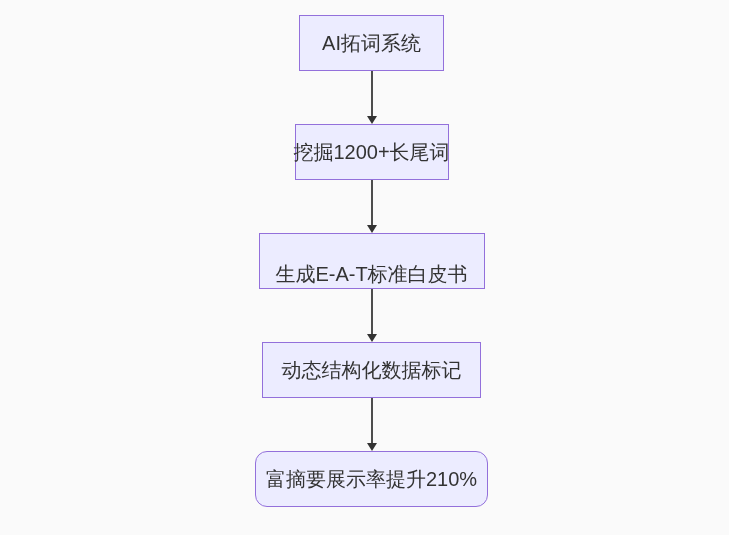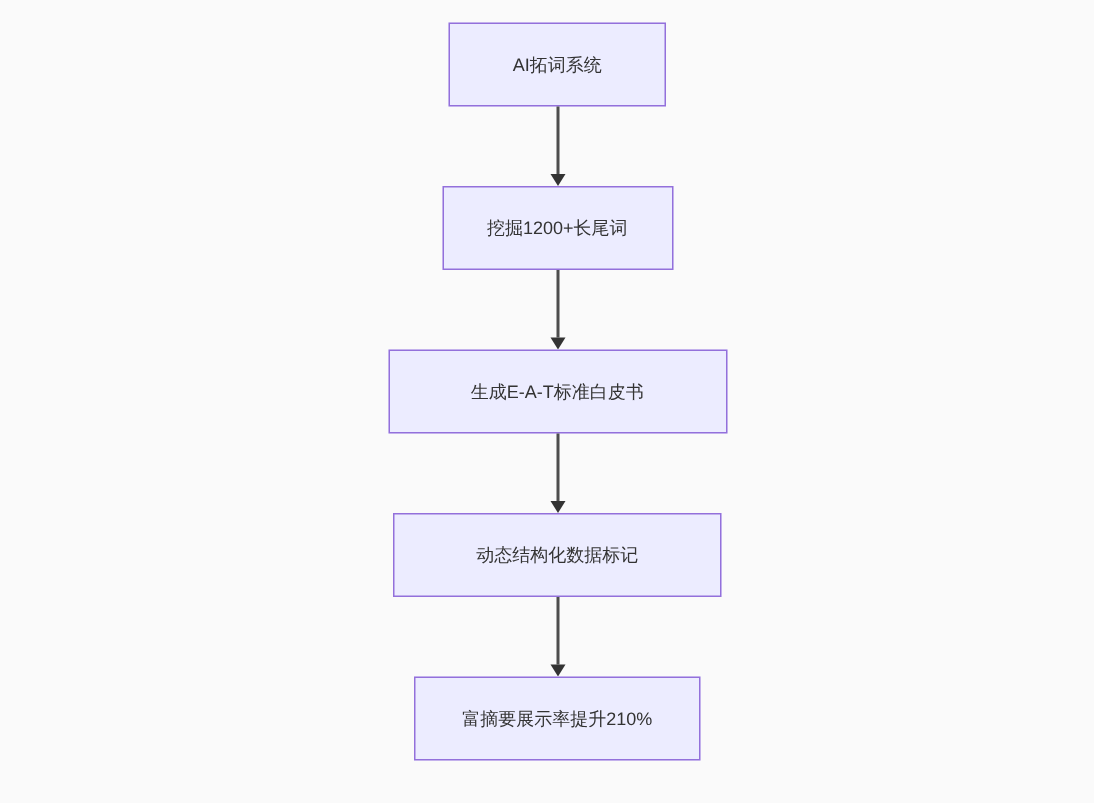--- a/index.html
+++ b/index.html
@@ -28,29 +28,29 @@
     flex-direction: column;
     align-items: center;
   }
   .node {
     height: 56px;
     background: var(--node-fill);
     border: 1.5px solid var(--node-border);
     display: flex;
     align-items: center;
     justify-content: center;
-    font-size: 12px;
+    font-size: 20px;
     color: var(--node-text);
     white-space: nowrap;
   }
   .n1 { width: 145px; }
   .n2 { width: 154px; }
-  .n3 { width: 226px; }
+  .n3 { width: 226px; align-items: flex-end; }
   .n4 { width: 219px; font-family: Liberation Serif, serif; }
-  .n5 { width: 191px; }
+  .n5 { width: 233px; border-radius: 12px; }
   .arrow {
     height: 53px;
     display: flex;
     flex-direction: column;
     align-items: center;
   }
   .arrow-shaft {
     width: 2px;
     flex: 1;
     background: #4d4d4d;

